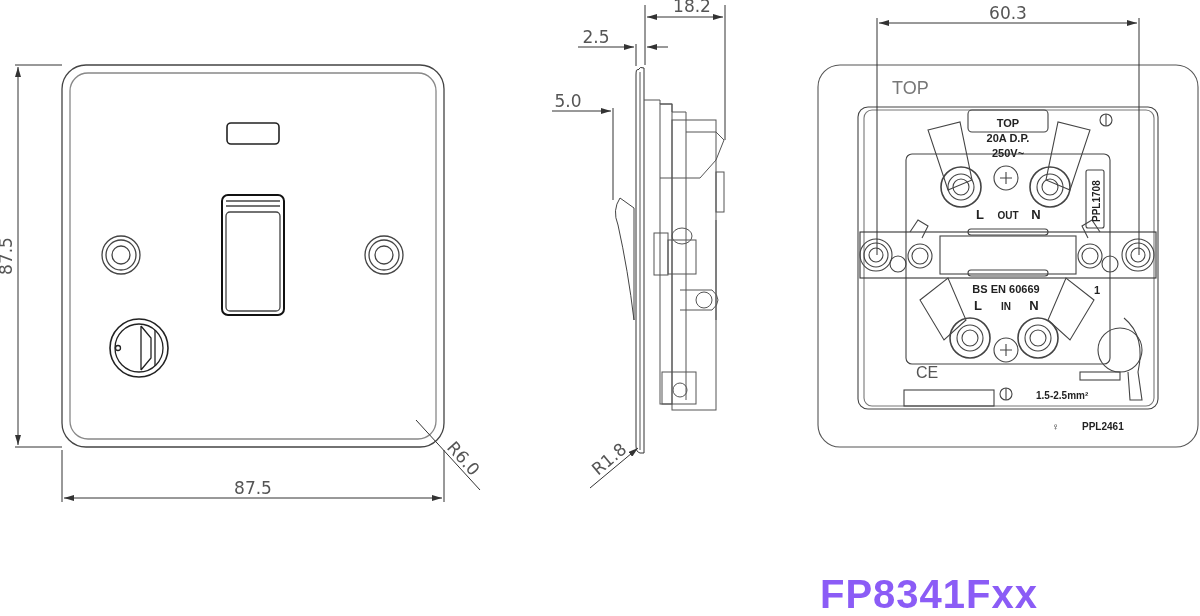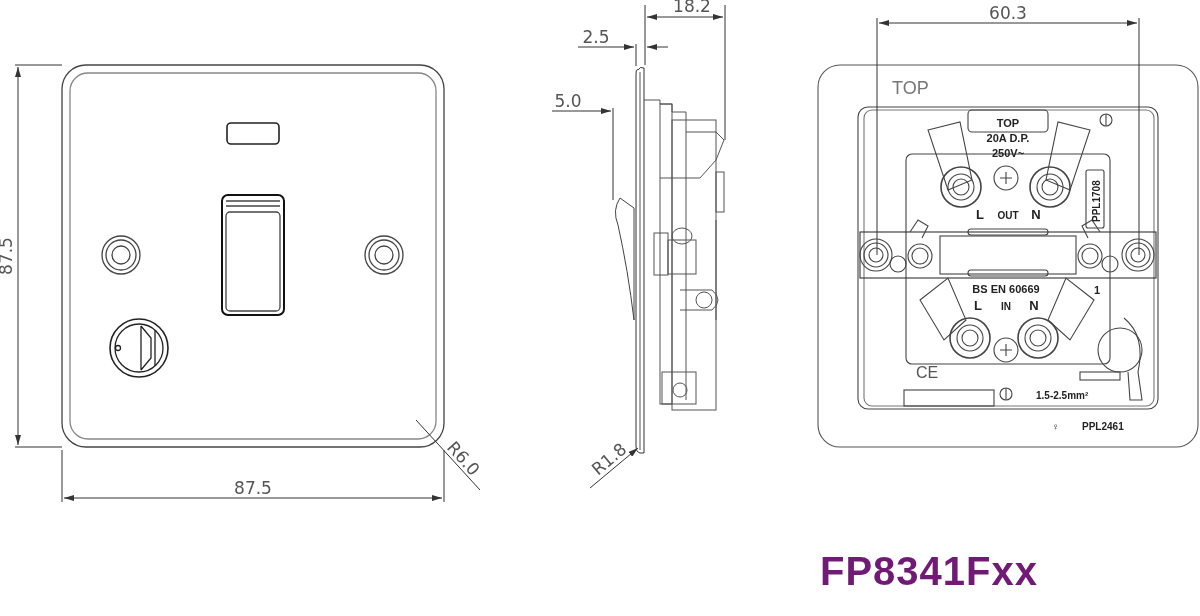--- a/index.html
+++ b/index.html
@@ -1,22 +1,22 @@
 <!DOCTYPE html>
 <html><head>
 <meta charset="utf-8">
 <style>
   html, body { margin: 0; padding: 0; background: #ffffff; }
   body { width: 1200px; height: 616px; position: relative; overflow: hidden;
          font-family: "Liberation Sans", sans-serif; }
   svg { position: absolute; left: 0; top: 0; }
   .dim { font-family: "DejaVu Sans", sans-serif; font-size: 17px; fill: #555; }
   .lbl { font-family: "Liberation Sans", sans-serif; font-weight: bold; fill: #222; }
-  .model { position: absolute; left: 820px; top: 549px; font-size: 40px; font-weight: bold;
-           color: #701a75; font-family: "Liberation Sans", sans-serif; letter-spacing: 1px; }
+  .model { position: absolute; left: 820px; top: 572px; font-size: 40px; font-weight: bold;
+           color: #8b5cf6; font-family: "Liberation Sans", sans-serif; letter-spacing: 1px; }
 </style>
 </head>
 <body>
 
 <svg width="1200" height="616" viewBox="0 0 1200 616" xmlns="http://www.w3.org/2000/svg">
   <defs>
     <marker id="arr" markerWidth="10" markerHeight="6" refX="10" refY="3" orient="auto-start-reverse">
       <path d="M0,0 L10,3 L0,6 z" fill="#333"></path>
     </marker>
   </defs>

